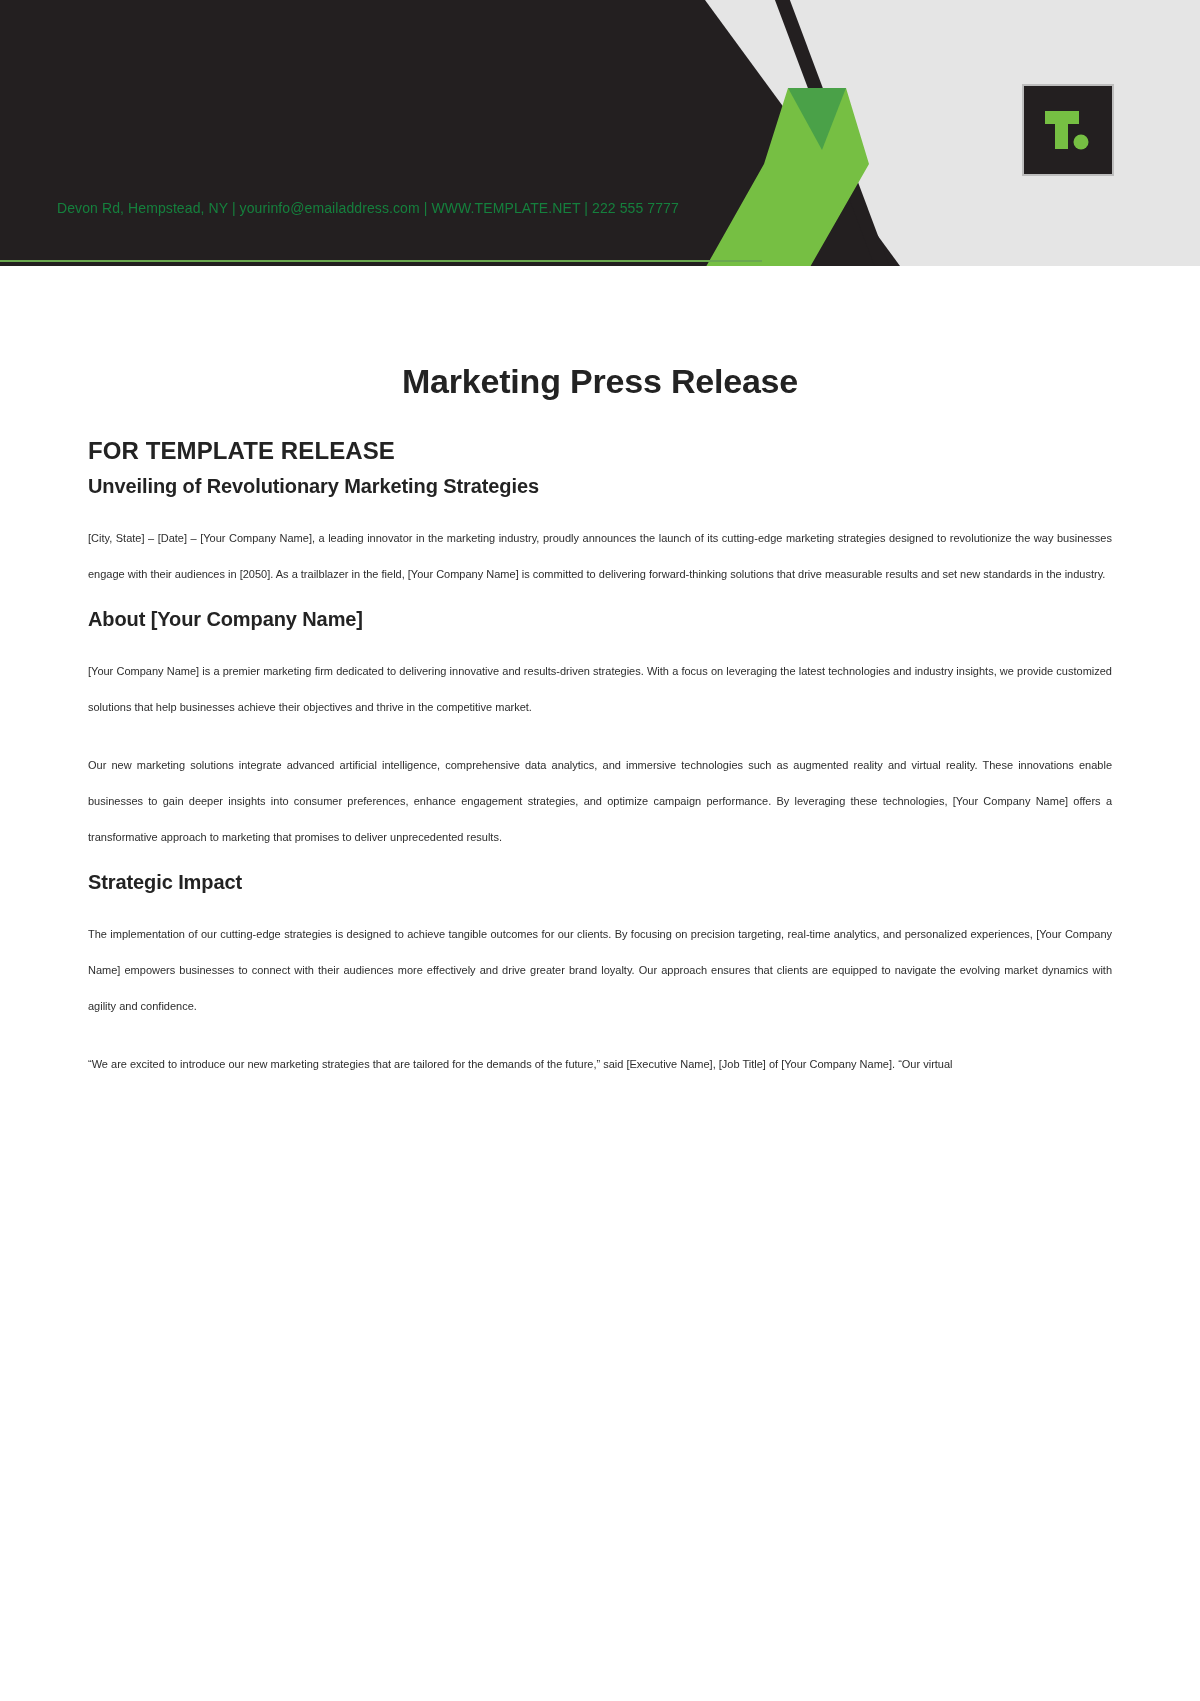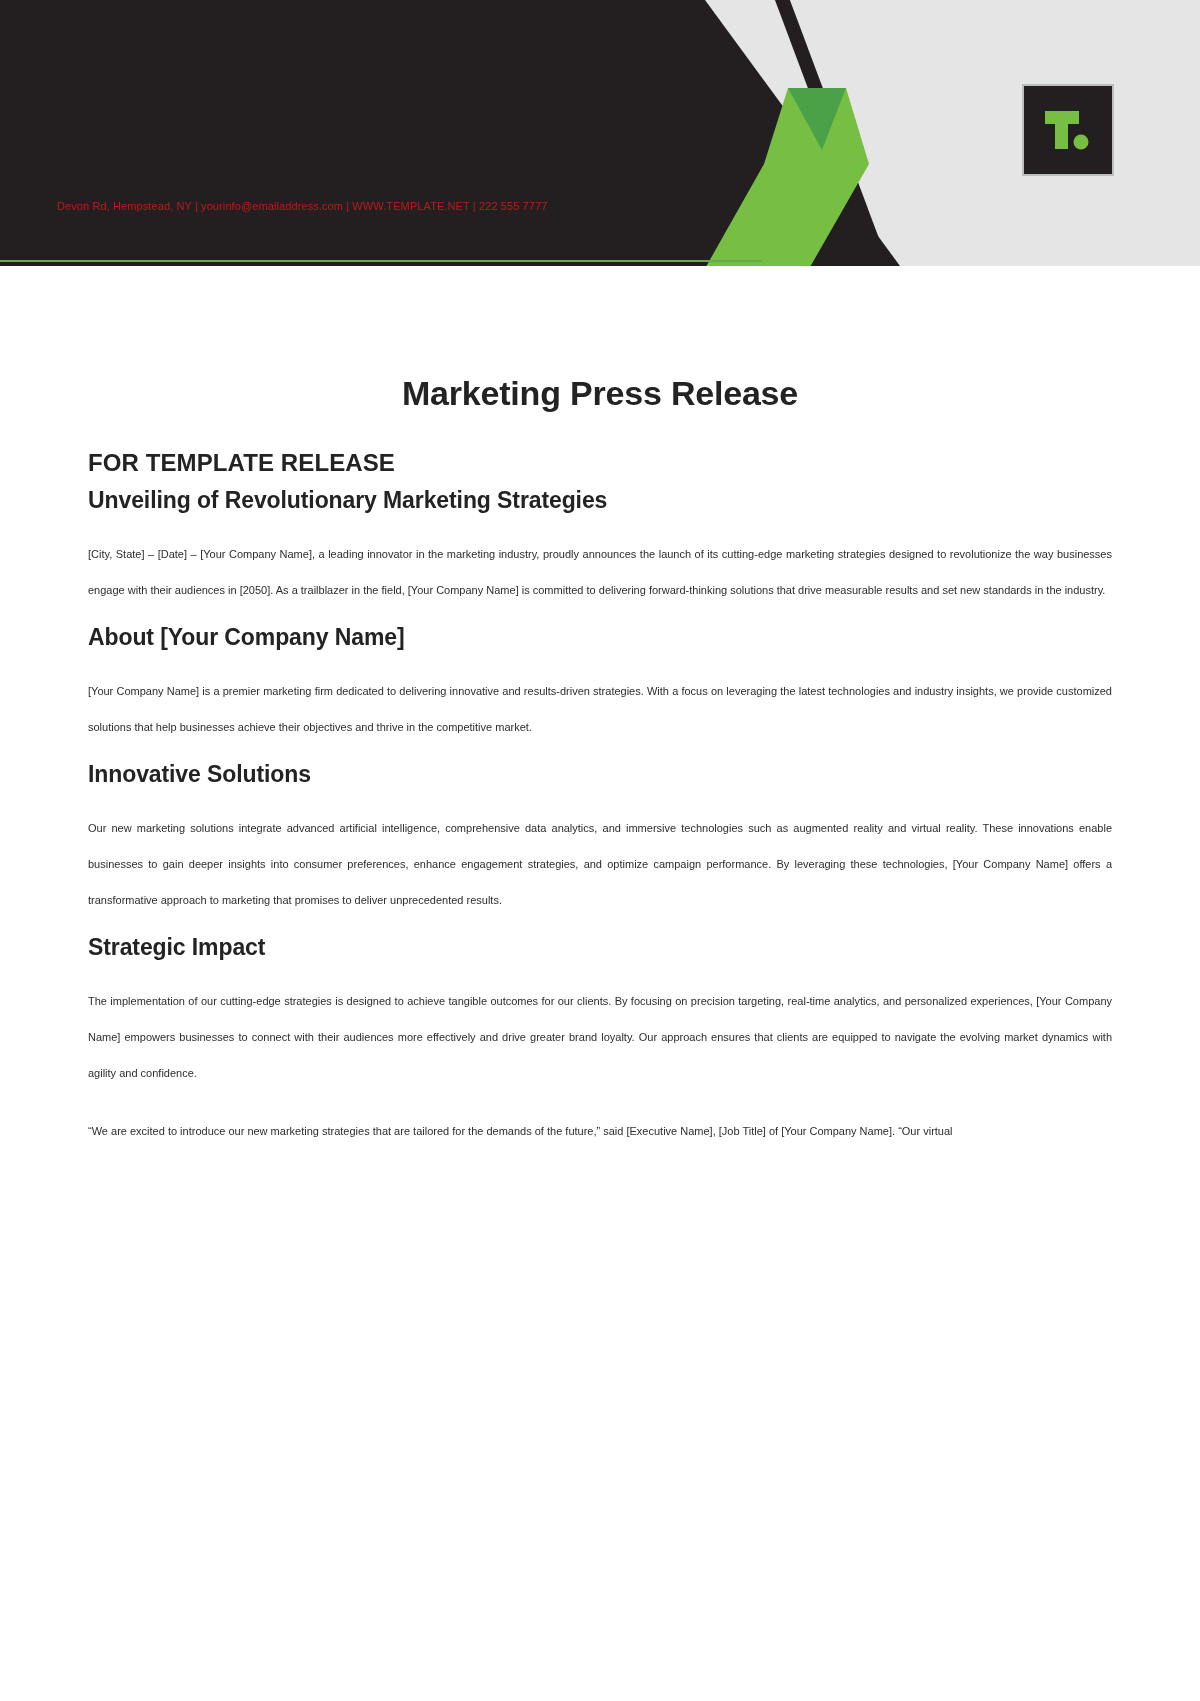--- a/index.html
+++ b/index.html
@@ -56,24 +56,24 @@
   .header-green-fold {
     position: absolute;
     left: 788px; top: 88px;
     width: 60px; height: 62px;
     background: #4aa148;
     clip-path: polygon(0 0, 58px 0, 34px 62px);
   }
   .header-contact {
     position: absolute;
     left: 57px; top: 200px;
-    font-size: 11px;
+    font-size: 14px;
     font-weight: 400;
     letter-spacing: 0.1px;
-    color: #b91c1c;
+    color: #15803d;
     white-space: nowrap;
   }
   
   .logo {
     position: absolute;
     right: 86px; top: 84px;
     width: 92px; height: 92px;
     background: #231f20;
     border: 2px solid #bdbdbd;
     box-shadow: inset 0 0 0 3px #231f20;
@@ -85,21 +85,21 @@
   
   .header-rule {
     position: absolute;
     left: 0; top: 260px;
     width: 762px; height: 1.5px;
     background: #6aa84f;
   }
 
   
   .page {
-    padding: 12px 88px;
+    padding: 0 88px;
   }
   .doc-title {
     margin: 0;
     padding-top: 96px;
     text-align: center;
     font-size: 34px;
     font-weight: 700;
     letter-spacing: -0.2px;
     color: #232323;
   }
@@ -111,21 +111,21 @@
     color: #232323;
   }
   .date-line {
     margin: 27px 0 0 0;
     font-size: 17px;
     color: #2d2d2d;
   }
   .date-line .lbl { font-weight: 700; }
   h2.section {
     margin: 10px 0 0 0;
-    font-size: 23px;
+    font-size: 20px;
     font-weight: 700;
     letter-spacing: -0.1px;
     color: #232323;
   }
   p.body-text {
     margin: 22px 0 0 0;
     font-size: 11px;
     line-height: 36px;
     text-align: justify;
     text-justify: inter-word;
@@ -162,21 +162,20 @@
   <div class="release-tag">FOR TEMPLATE RELEASE</div>
 
 
   <h2 class="section">Unveiling of Revolutionary Marketing Strategies</h2>
 
   <p class="body-text">[City, State] – [Date] – [Your Company Name], a leading innovator in the marketing industry, proudly announces the launch of its cutting-edge marketing strategies designed to revolutionize the way businesses engage with their audiences in [2050]. As a trailblazer in the field, [Your Company Name] is committed to delivering forward-thinking solutions that drive measurable results and set new standards in the industry.</p>
 
   <h2 class="section after-para">About [Your Company Name]</h2>
   <p class="body-text">[Your Company Name] is a premier marketing firm dedicated to delivering innovative and results-driven strategies. With a focus on leveraging the latest technologies and industry insights, we provide customized solutions that help businesses achieve their objectives and thrive in the competitive market.</p>
 
-  <h2 class="section after-para">Innovative Solutions</h2>
   <p class="body-text">Our new marketing solutions integrate advanced artificial intelligence, comprehensive data analytics, and immersive technologies such as augmented reality and virtual reality. These innovations enable businesses to gain deeper insights into consumer preferences, enhance engagement strategies, and optimize campaign performance. By leveraging these technologies, [Your Company Name] offers a transformative approach to marketing that promises to deliver unprecedented results.</p>
 
   <h2 class="section after-para">Strategic Impact</h2>
   <p class="body-text">The implementation of our cutting-edge strategies is designed to achieve tangible outcomes for our clients. By focusing on precision targeting, real-time analytics, and personalized experiences, [Your Company Name] empowers businesses to connect with their audiences more effectively and drive greater brand loyalty. Our approach ensures that clients are equipped to navigate the evolving market dynamics with agility and confidence.</p>
 
   <p class="body-text">“We are excited to introduce our new marketing strategies that are tailored for the demands of the future,” said [Executive Name], [Job Title] of [Your Company Name]. “Our virtual</p>
 
 </div>
 
 </body></html>

